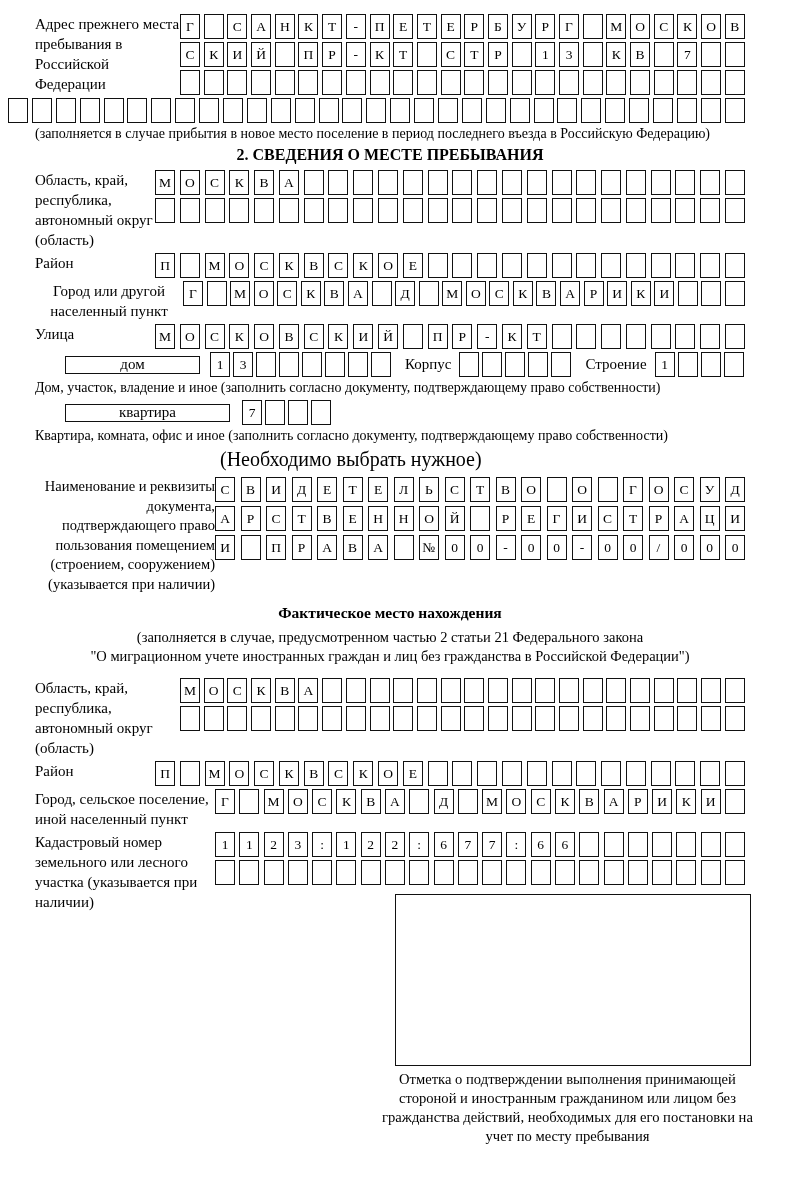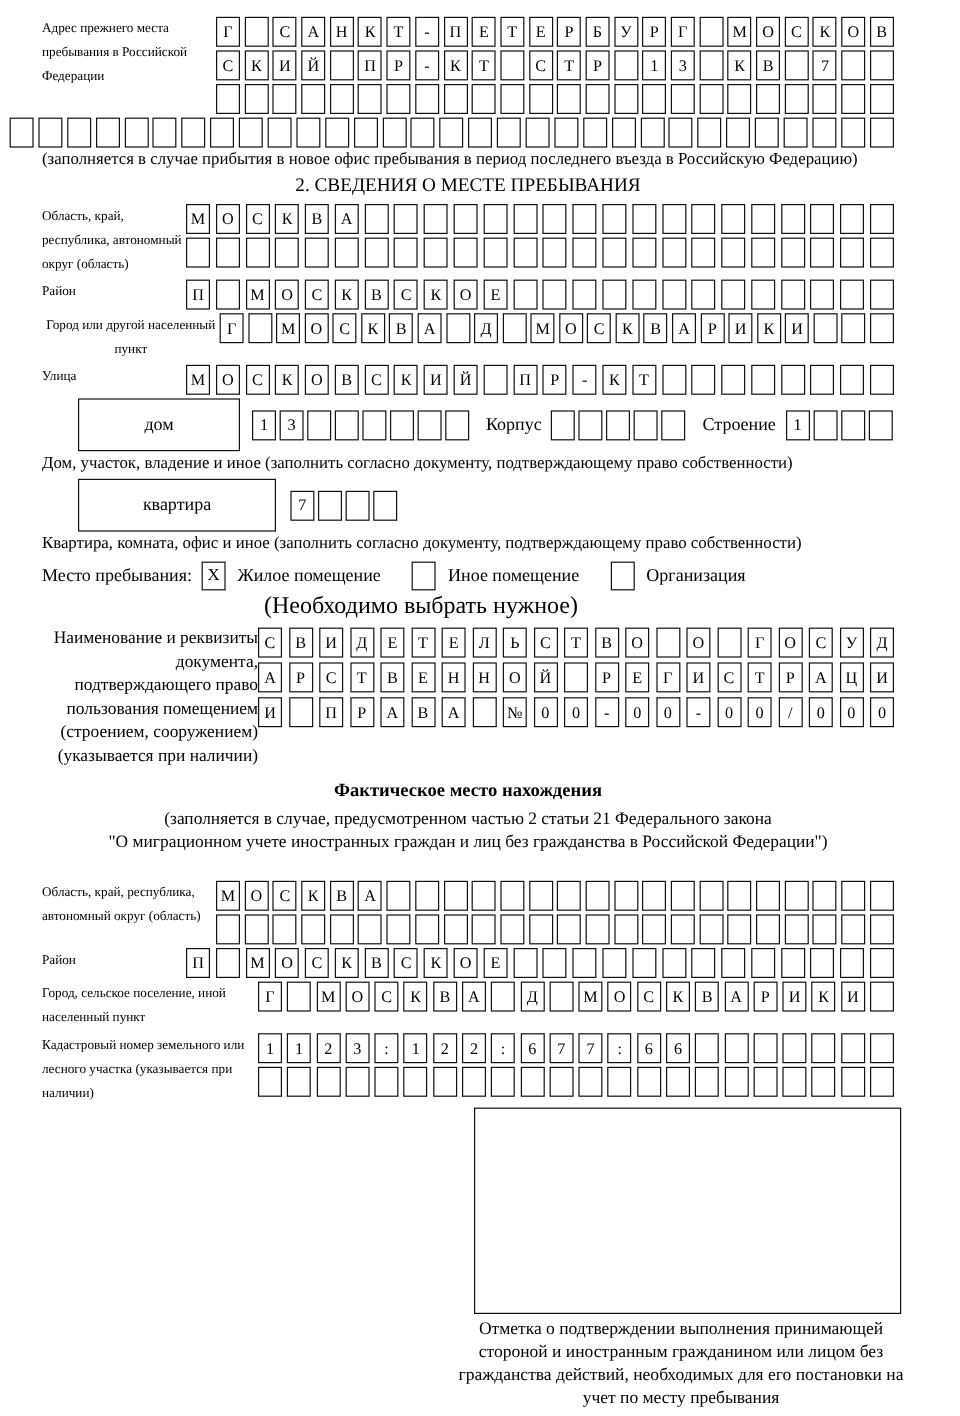--- a/index.html
+++ b/index.html
@@ -7,62 +7,62 @@
     width:800px; height:1180px; overflow:hidden;
     background:#ffffff; color:#000;
     font-family:"Liberation Serif","DejaVu Serif",serif;
   }
   .page { width:710px; padding:14px 55px 0 35px; }
 
   .hdr { text-align:right; font-size:15.5px; margin-bottom:20px; }
 
   
   .row { display:flex; align-items:flex-start; margin-bottom:3px; }
-  .row-label { flex:none; font-size:11px; line-height:20px; }
+  .row-label { flex:none; font-size:15px; line-height:20px; }
   .cells { flex:1; display:flex; justify-content:space-between; }
   .cellrows { flex:1; display:flex; flex-direction:column; gap:3px; }
   .cellrows .cells { width:100%; }
   .cell {
     box-sizing:border-box; width:20px; height:25px;
     border:1.6px solid #111; background:#fff;
     display:inline-flex; align-items:center; justify-content:center;
     font-size:13.5px; font-family:"Liberation Serif",serif;
   }
   .cells-fixed { display:flex; gap:3px; flex:none; }
 
   .w145{width:145px;} .w120{width:120px;} .w148{width:148px;text-align:center;} .w180{width:180px;}
 
   .fullrow { margin-left:-27px; margin-bottom:2px; }
   .note { font-size:14px; line-height:17px; margin:1px 0 4px 0; }
-  .sec-title { text-align:center; font-weight:normal; font-size:16px; margin:4px 0 6px 0; }
+  .sec-title { text-align:center; font-weight:bold; font-size:16px; margin:4px 0 6px 0; }
 
   .domrow { display:flex; align-items:center; margin:2px 0 2px 30px; }
   .named-box {
-    box-sizing:border-box; border:1.6px solid #111; height:44px;
+    box-sizing:border-box; border:1.6px solid #111; height:18px;
     display:flex; align-items:center; justify-content:center; font-size:15px;
   }
   .dom-box { width:135px; margin-right:10px; }
   .kv-box  { width:165px; margin-right:12px; }
   .inline-lbl { font-size:15px; margin:0 8px 0 14px; }
 
   .mestorow { display:flex; align-items:center; margin:6px 0 2px 0; font-size:15px; }
   .chk {
     box-sizing:border-box; width:20px; height:24px; border:1.6px solid #111;
     display:inline-flex; align-items:center; justify-content:center;
     font-size:14px; margin:0 10px 0 8px; flex:none;
   }
   .opt-label { margin-right:18px; }
   .necess { font-size:20px; margin:2px 0 6px 185px; }
 
   .docrow { margin-top:4px; }
   .docrow .row-label { font-size:14.5px; line-height:19.5px;text-align:right; }
   .doc-cells { gap:4px; }
 
   .fact-title { text-align:center; font-weight:bold; font-size:15.5px; margin:10px 0 6px 0; }
-  .fact-note { text-align:center; font-size:14.5px; line-height:19px; margin-bottom:22px; }
+  .fact-note { text-align:center; font-size:14.5px; line-height:19px; margin-bottom:12px; }
 
   .kadrow { height:56px; }
   .kadrow .row-label { overflow:visible; }
 
   .stamp-box {
     box-sizing:border-box; width:356px; height:172px;
     border:1.6px solid #111; margin:6px 0 4px 360px;
   }
   .stamp-note {
     width:385px; margin-left:340px; text-align:center;
@@ -186,21 +186,21 @@
         <span class="cell"></span>
         <span class="cell"></span>
         <span class="cell"></span>
         <span class="cell"></span>
         <span class="cell"></span>
         <span class="cell"></span>
         <span class="cell"></span>
         <span class="cell"></span>
       </div>
   </div>
-  <div class="note">(заполняется в случае прибытия в новое офис пребывания в период последнего въезда в Российскую Федерацию)</div>
+  <div class="note">(заполняется в случае прибытия в новое место поселение в период последнего въезда в Российскую Федерацию)</div>
 
   <div class="sec-title">2. СВЕДЕНИЯ О МЕСТЕ ПРЕБЫВАНИЯ</div>
 
   <div class="row">
     <div class="row-label w120">Область, край, республика, автономный округ (область)</div>
     <div class="cellrows">
       <div class="cells">
           <span class="cell">М</span>
           <span class="cell">О</span>
           <span class="cell">С</span>
@@ -379,29 +379,20 @@
     <div class="named-box kv-box">квартира</div>
     <div class="cells-fixed">
         <span class="cell">7</span>
         <span class="cell"></span>
         <span class="cell"></span>
         <span class="cell"></span>
       </div>
   </div>
   <div class="note">Квартира, комната, офис и иное (заполнить согласно документу, подтверждающему право собственности)</div>
 
-  <div class="mestorow">
-    <span>Место пребывания:</span>
-    <span class="chk">X</span>
-    <span class="opt-label">Жилое помещение</span>
-    <span class="chk"></span>
-    <span class="opt-label">Иное помещение</span>
-    <span class="chk"></span>
-    <span class="opt-label">Организация</span>
-  </div>
   <div class="necess">(Необходимо выбрать нужное)</div>
 
   <div class="row docrow">
     <div class="row-label w180">Наименование и реквизиты документа, подтверждающего право пользования помещением (строением, сооружением) (указывается при наличии)</div>
     <div class="cellrows doc-cells">
       <div class="cells">
           <span class="cell">С</span>
           <span class="cell">В</span>
           <span class="cell">И</span>
           <span class="cell">Д</span>

